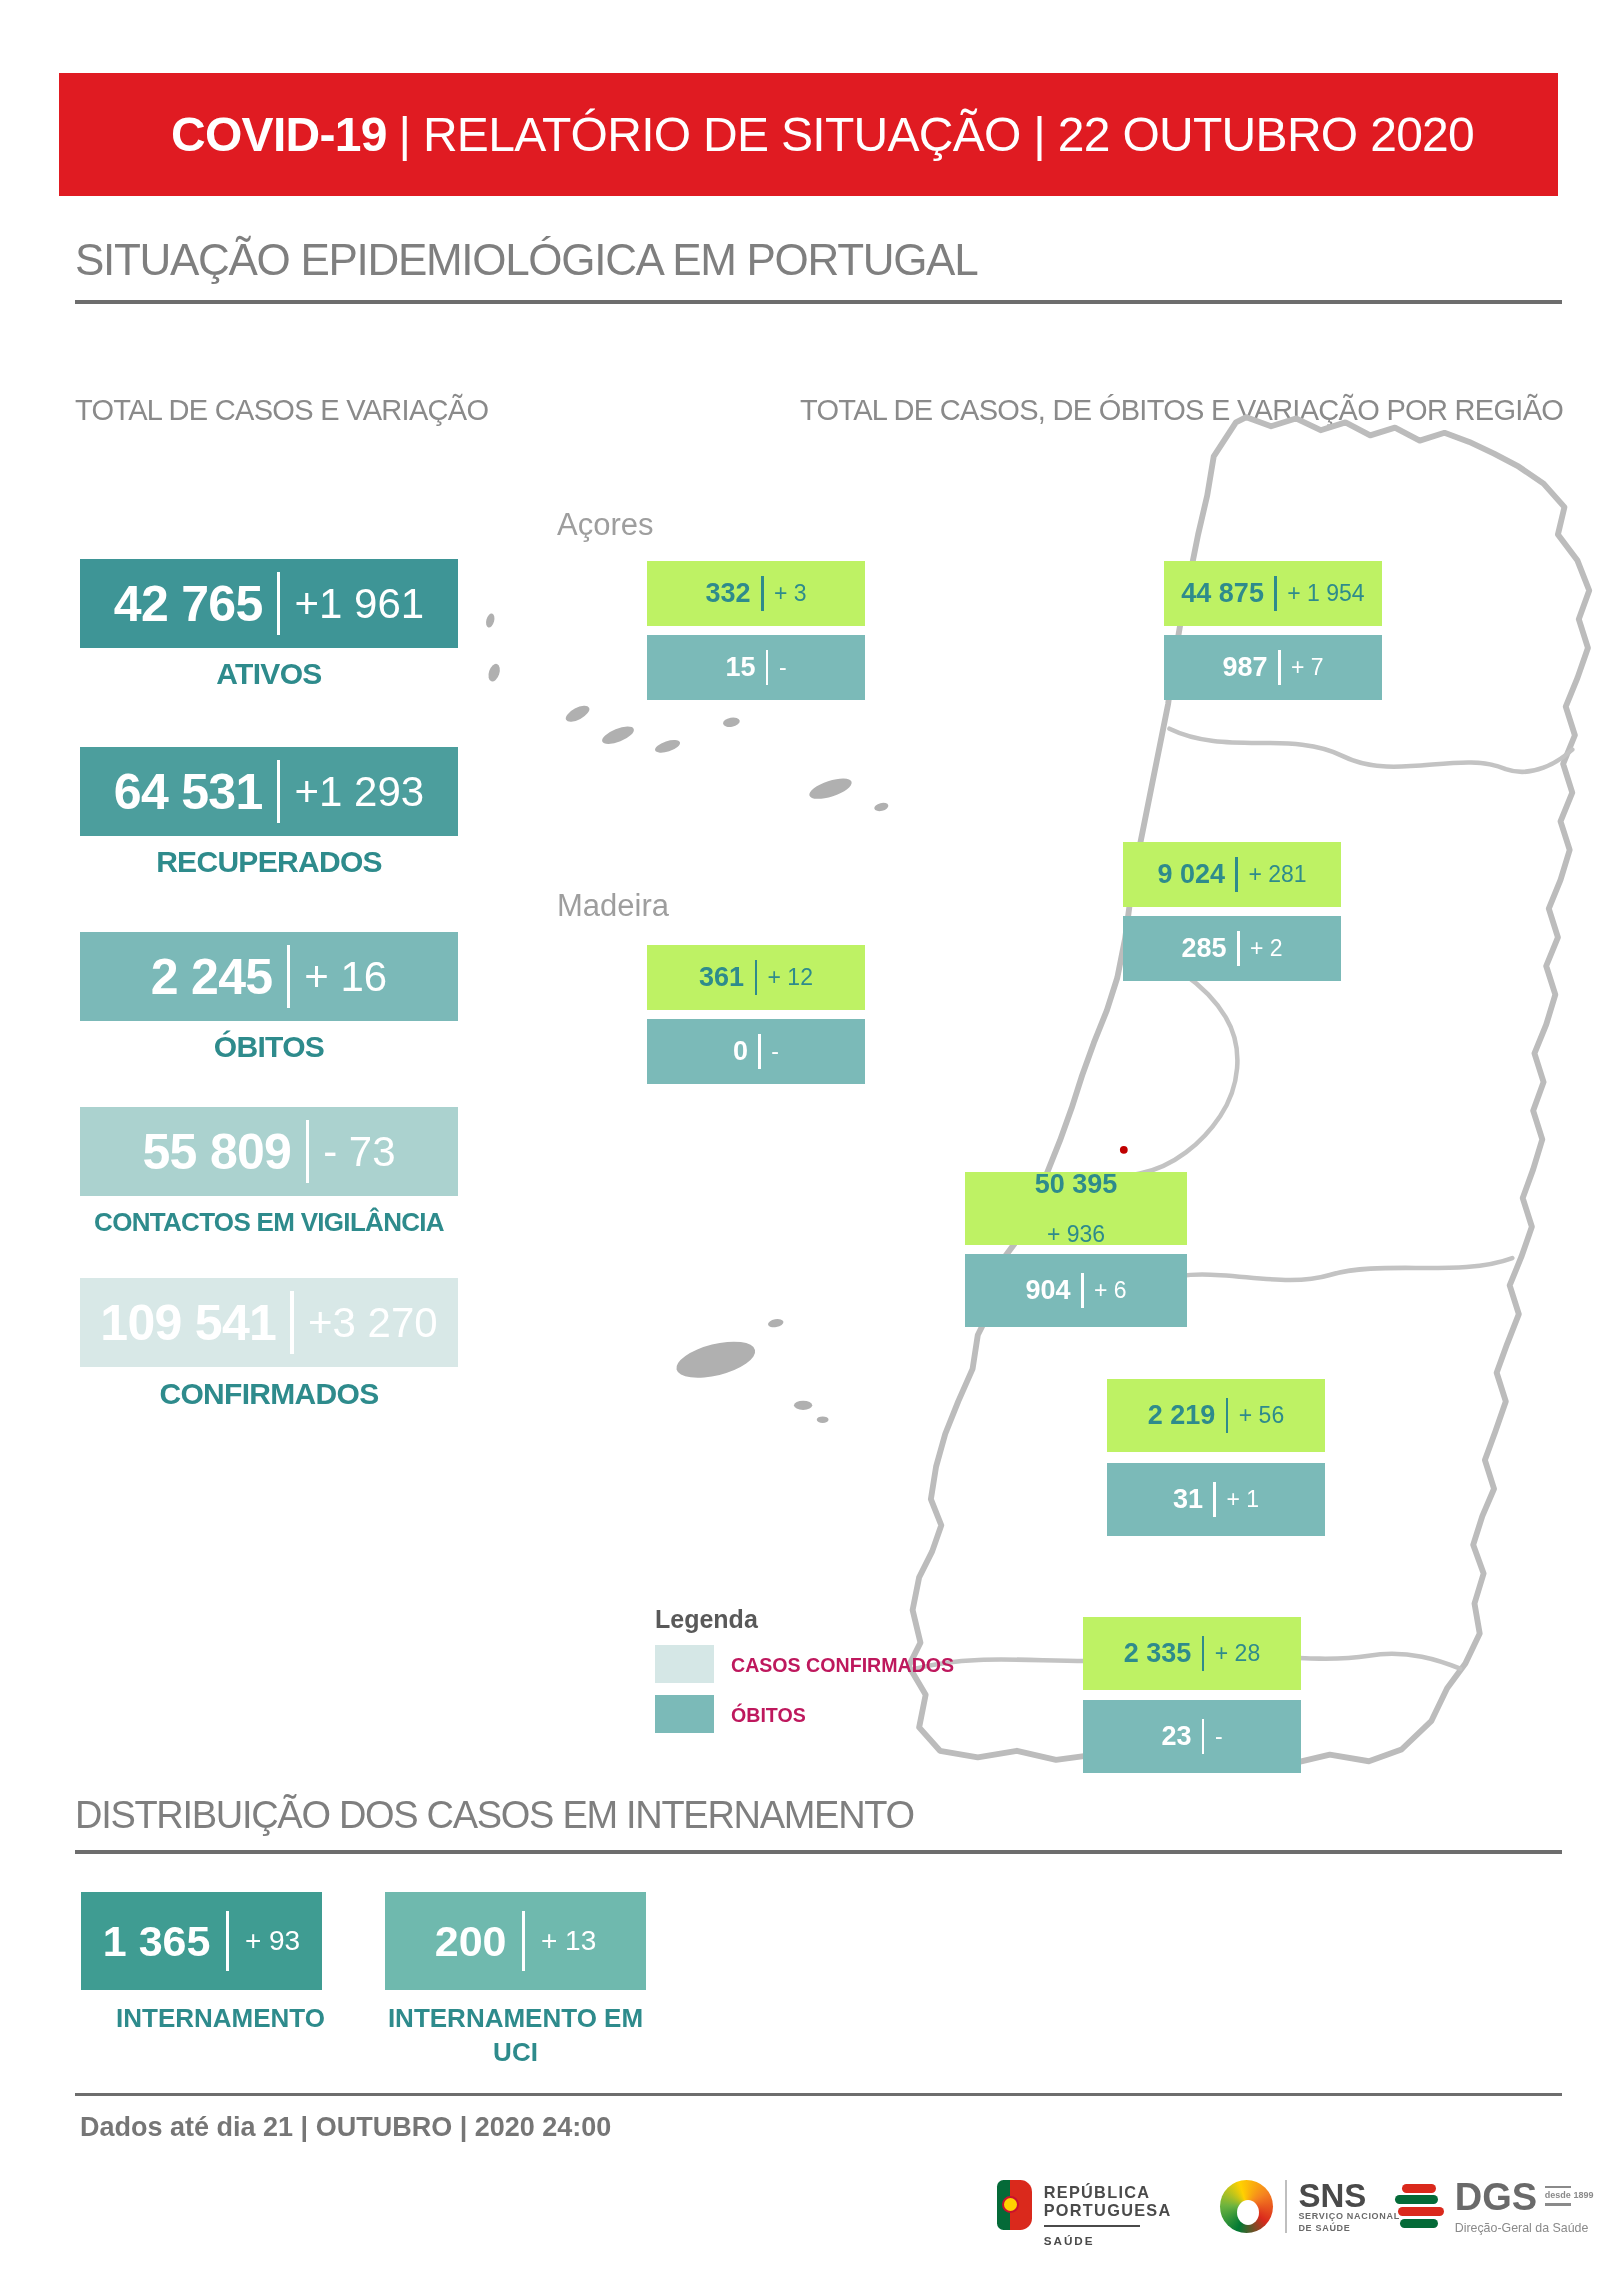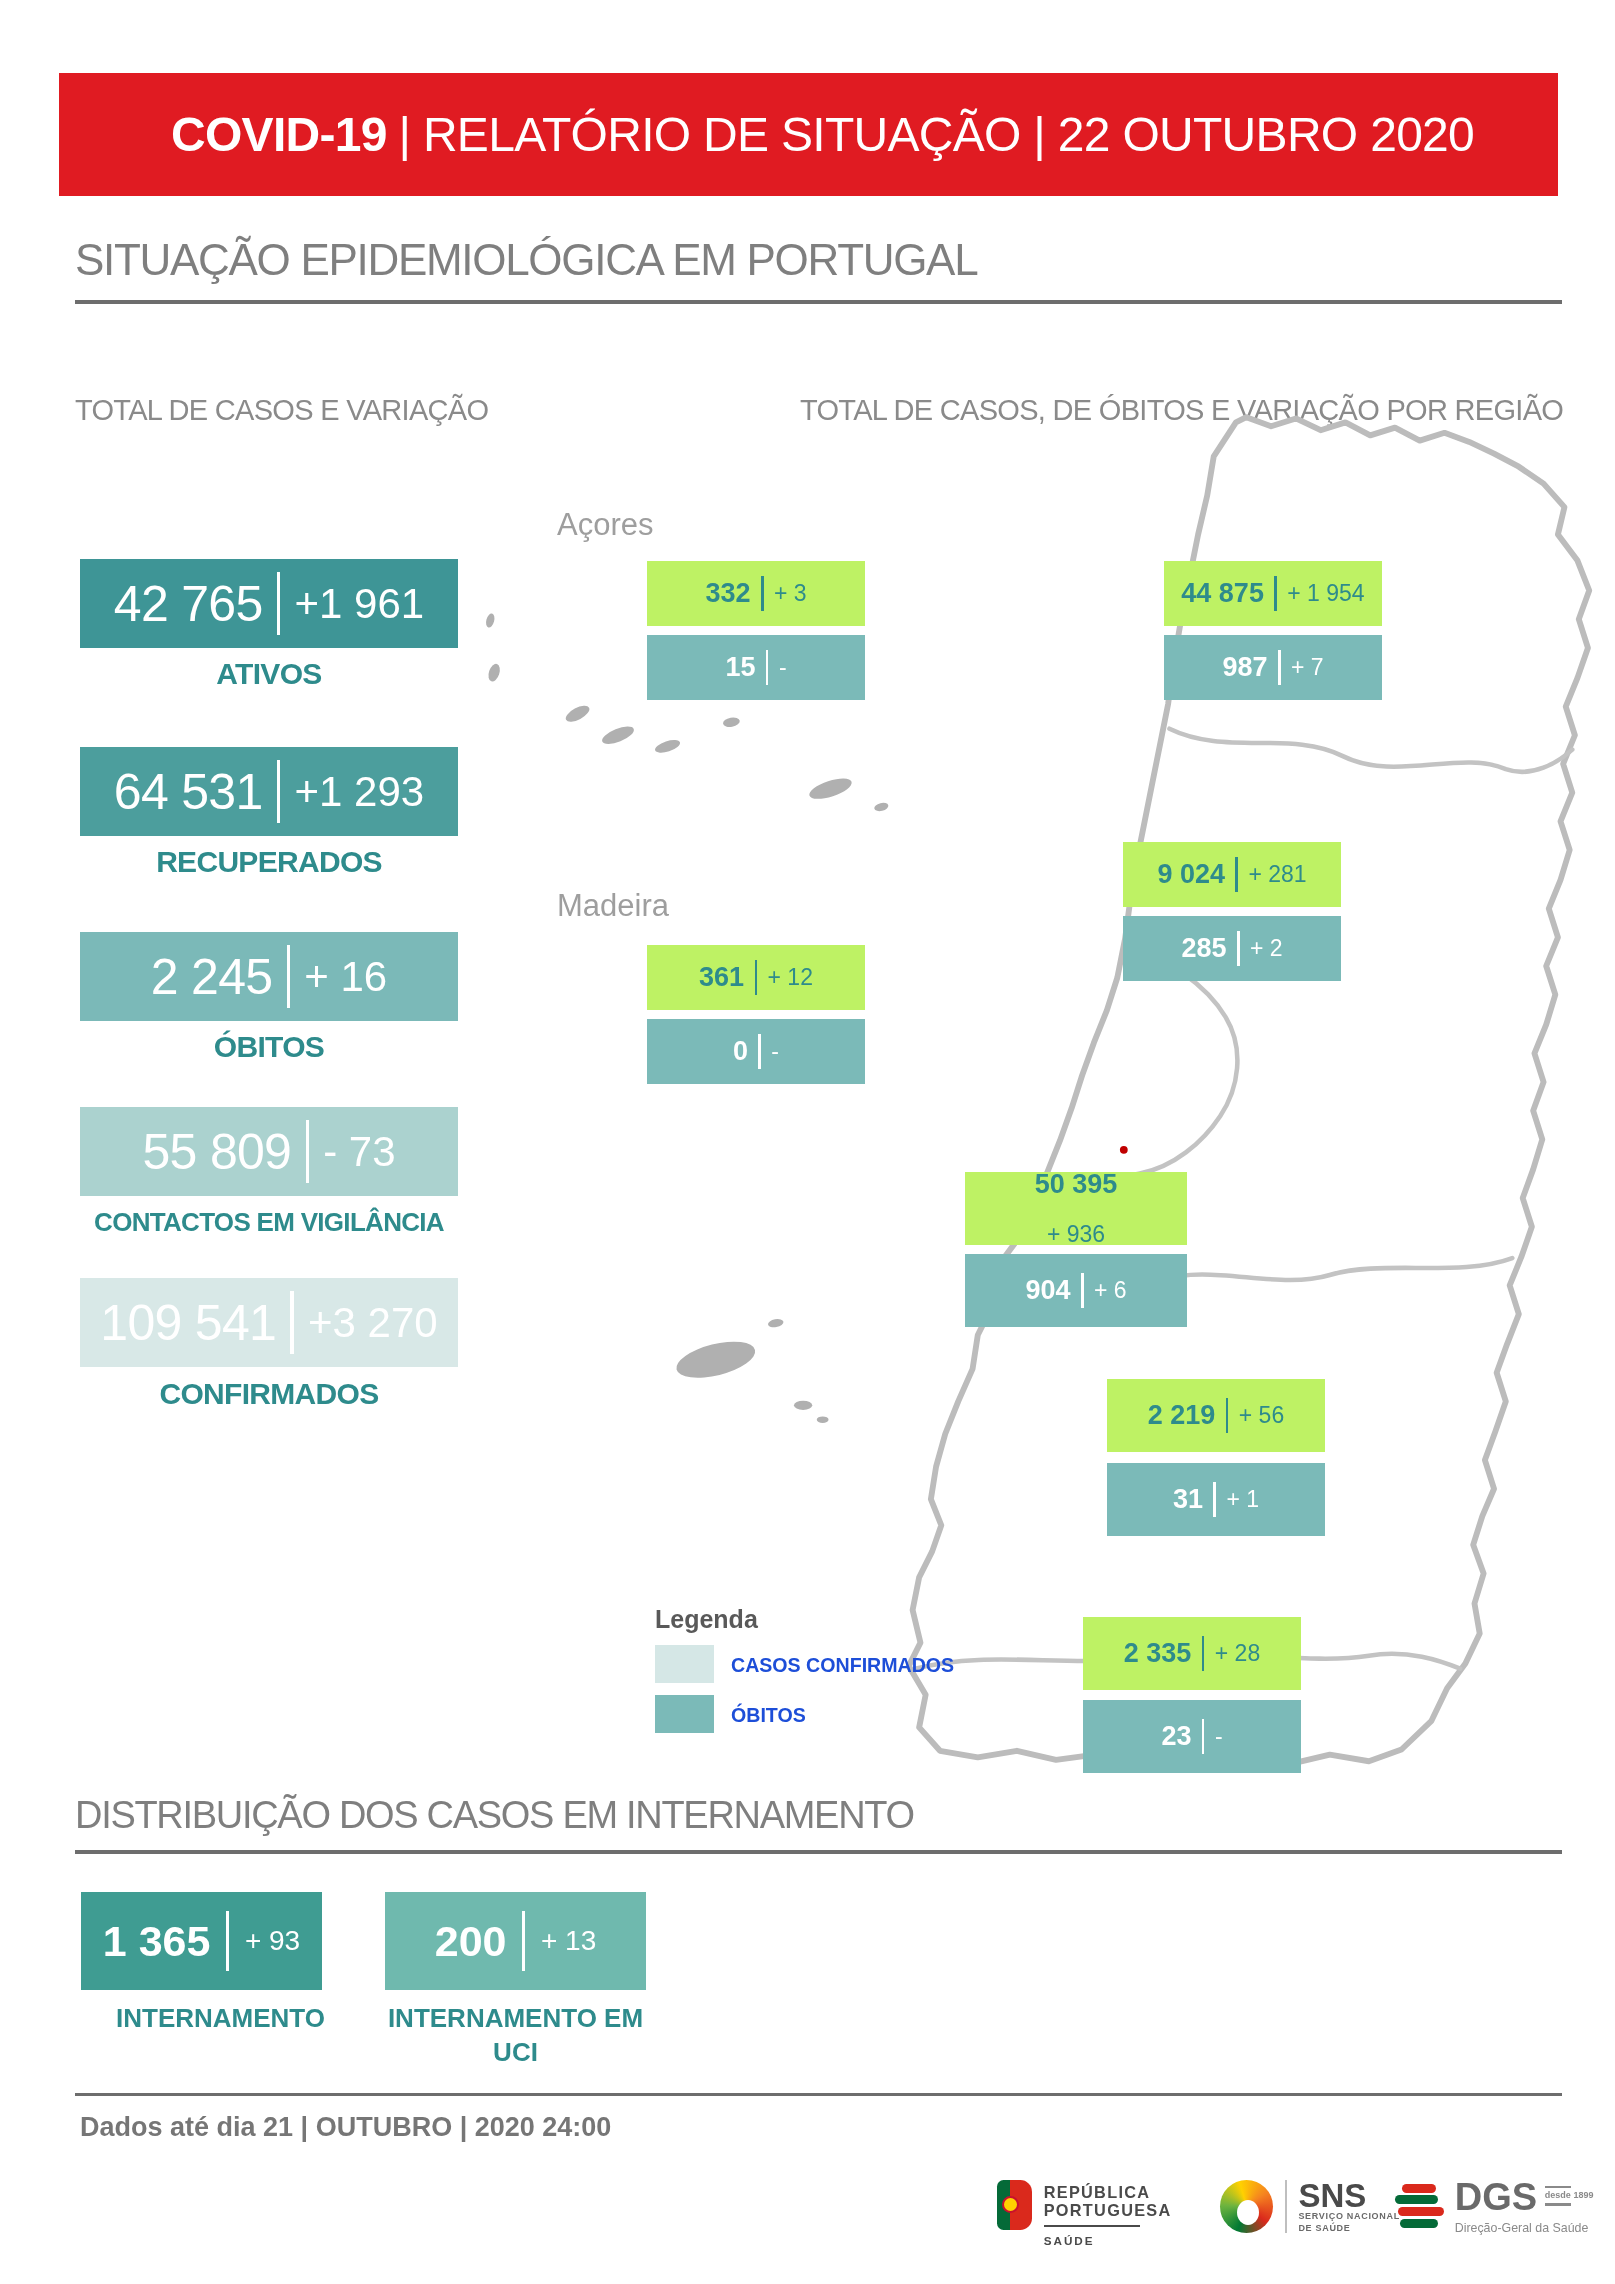--- a/index.html
+++ b/index.html
@@ -24,21 +24,21 @@
 
   .col-heading { position:absolute; top:394px; font-size:29px; font-weight:400;
                  color:#8A8A8A; letter-spacing:-0.7px; white-space:nowrap; }
   .col-heading.left  { left:75px; }
   .col-heading.right { left:800px; }
 
   
   .bigbox { position:absolute; left:80px; width:378px; height:89px;
             display:flex; align-items:center; justify-content:center; gap:14.3px;
             color:#ffffff; white-space:nowrap; }
-  .bigbox .num   { font-size:50px; font-weight:400; letter-spacing:-0.7px;text-align:center; }
+  .bigbox .num   { font-size:50px; font-weight:700; letter-spacing:-0.7px;text-align:center; }
   .bigbox .pipe  { width:3.3px; height:63px; background:#ffffff; }
   .bigbox .delta { font-size:42px; font-weight:300; }
   .big-label { position:absolute; left:80px; width:378px; text-align:center;
                font-size:30px; font-weight:700; color:#2E8B8C; letter-spacing:-0.7px; }
   .big-label.small { font-size:26px; }
 
   
   svg.map { position:absolute; left:0; top:0; }
   .island-label { position:absolute; font-size:31px; font-weight:300; color:#9E9E9E; }
 
@@ -52,21 +52,21 @@
   .callout .delta { font-size:23px; font-weight:400; }
   .callout .pipe  { width:2.6px; height:35px; }
   .callout.light .pipe { background:#2E8B8C; }
   .callout.dark  .pipe { background:#ffffff; }
 
   
   .legend-title { position:absolute; left:655px; top:1605px; font-size:25px; font-weight:700; color:#595959; }
   .swatch { position:absolute; left:655px; width:59px; height:38px; }
   .swatch.light { top:1645px; background:#D5E7E6; }
   .swatch.dark  { top:1695px; background:#7BBAB8; }
-  .legend-label { position:absolute; left:731px; font-size:19.6px; font-weight:700; color:#1d4ed8; white-space:nowrap; }
+  .legend-label { position:absolute; left:731px; font-size:19.6px; font-weight:700; color:#be185d; white-space:nowrap; }
   .legend-label.l1 { top:1654px; }
   .legend-label.l2 { top:1704px; }
 
   
   .hospital-title { position:absolute; left:75px; top:1794px; font-size:38px; font-weight:300;
                     color:#7F7F7F; letter-spacing:-1.3px; white-space:nowrap; }
   .intern-box { position:absolute; top:1892px; height:98px;
                 display:flex; align-items:center; justify-content:center; gap:15.6px;
                 color:#ffffff; white-space:nowrap; }
   .intern-box.main { left:81px; width:241px; background:#3F9C92; }

